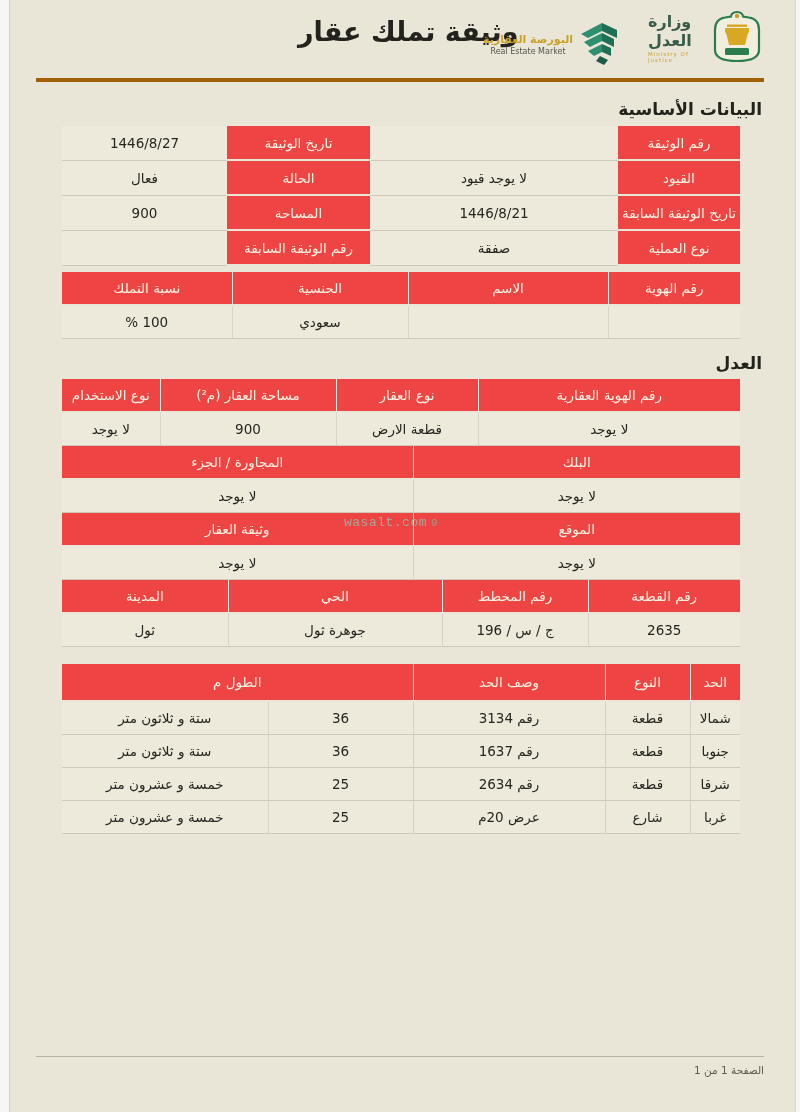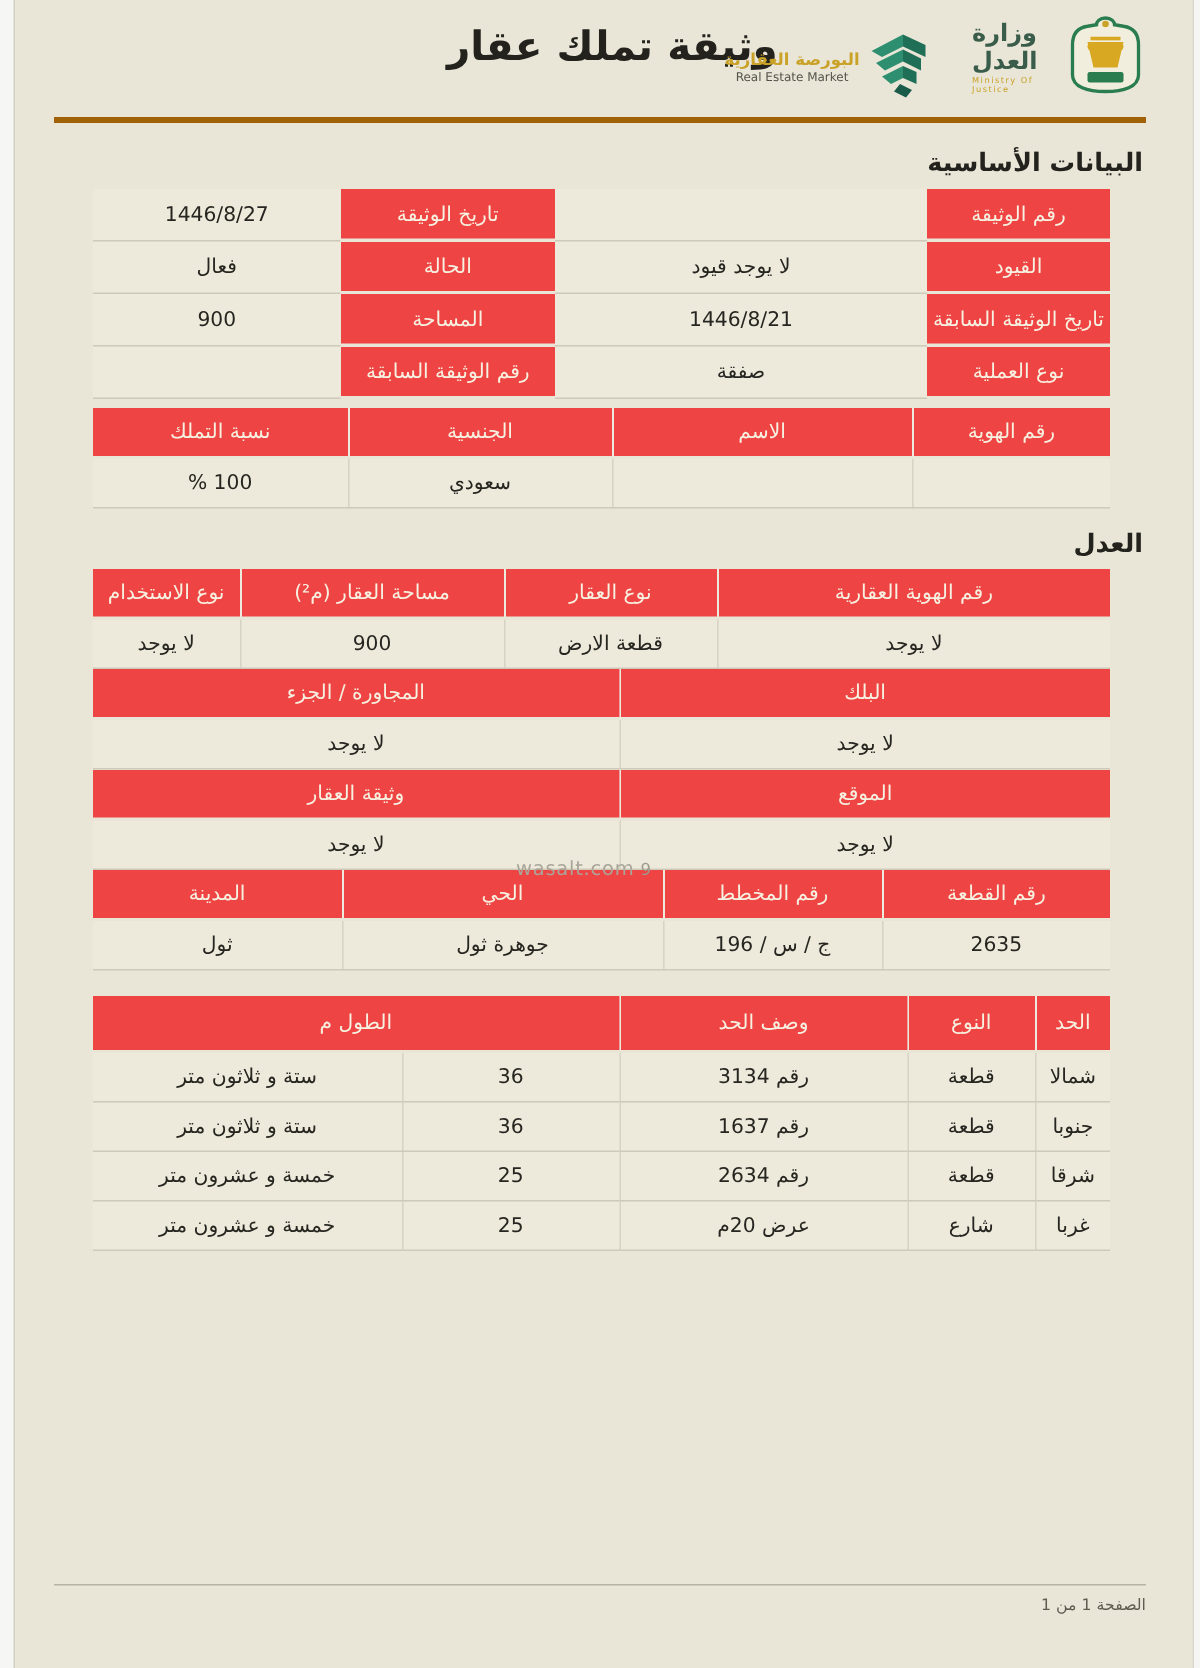--- a/index.html
+++ b/index.html
@@ -36,21 +36,21 @@
   .hdr:not(:last-child) { border-left:1px solid rgba(255,255,255,.22); }
   .val { background:#edeadc; color:#26251f; border-bottom:1px solid #cfc9b9; }
   .vdiv:not(:last-child) { border-left:1px solid #d8d3c4; }
   .ltr { direction:ltr; }
   table.tp { margin:0 24px 0 0; }
   table.tp1 { margin-top:5px; }
   table.bounds { margin-top:17px; }
   table.bounds th { height:36px; }
 
   
-  .watermark { position:absolute; left:344px; top:572px; direction:ltr; font-size:13px; color:#a9a59a; letter-spacing:.5px; }
+  .watermark { position:absolute; left:344px; top:515px; direction:ltr; font-size:13px; color:#a9a59a; letter-spacing:.5px;font-family:Liberation Mono, monospace; }
   .watermark .mk { font-size:11px; color:#9d9a8f; margin-left:4px; }
 
   
   .footer { position:absolute; left:36px; right:36px; top:1056px; border-top:1px solid #b7b2a2;
             padding-top:7px; display:flex; justify-content:space-between; align-items:flex-start;
             font-size:10.5px; color:#5f5c50; }
 </style>
 </head>
 <body>
 

